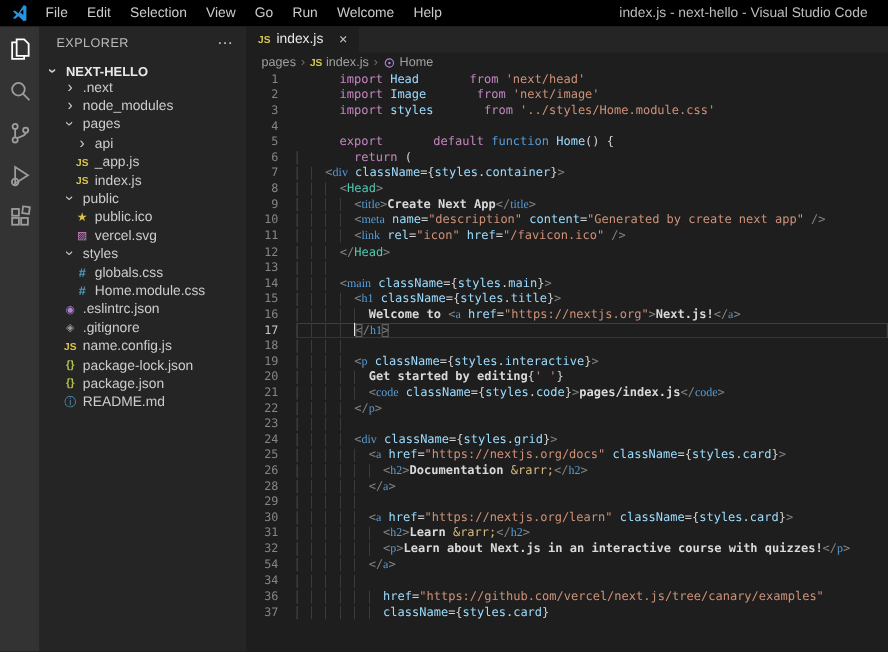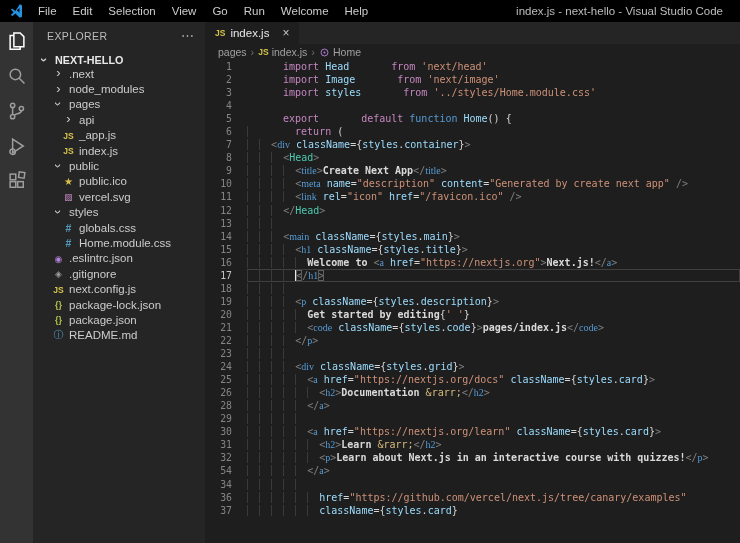--- a/index.html
+++ b/index.html
@@ -196,21 +196,21 @@
         <div class="tree-item ind1">
           <span class="fic"><span class="i-esl">◉</span></span>
           <span>.eslintrc.json</span>
         </div>
         <div class="tree-item ind1">
           <span class="fic"><span class="i-git">◈</span></span>
           <span>.gitignore</span>
         </div>
         <div class="tree-item ind1">
           <span class="fic"><span class="i-js">JS</span></span>
-          <span>next.config.js</span>
+          <span>name.config.js</span>
         </div>
         <div class="tree-item ind1">
           <span class="fic"><span class="i-json">{}</span></span>
           <span>package-lock.json</span>
         </div>
         <div class="tree-item ind1">
           <span class="fic"><span class="i-json">{}</span></span>
           <span>package.json</span>
         </div>
         <div class="tree-item ind1">
@@ -316,21 +316,21 @@
         <div class="line cur">
           <span class="num">17</span>
           <span class="lt"><span class="tk-g">        </span><span class="tk-cur"></span><span class="tk-bx">&lt;</span><span class="tk-p">/</span><span class="tk-t">h1</span><span class="tk-bx">&gt;</span></span>
         </div>
         <div class="line">
           <span class="num">18</span>
           <span class="lt"><span class="tk-g">        </span></span>
         </div>
         <div class="line">
           <span class="num">19</span>
-          <span class="lt"><span class="tk-g">        </span><span class="tk-p">&lt;</span><span class="tk-t">p</span><span class="tk-v"> className</span><span class="tk-d">={</span><span class="tk-v">styles</span><span class="tk-d">.</span><span class="tk-v">description</span><span class="tk-d">}</span><span class="tk-p">&gt;</span></span>
+          <span class="lt"><span class="tk-g">        </span><span class="tk-p">&lt;</span><span class="tk-t">p</span><span class="tk-v"> className</span><span class="tk-d">={</span><span class="tk-v">styles</span><span class="tk-d">.</span><span class="tk-v">interactive</span><span class="tk-d">}</span><span class="tk-p">&gt;</span></span>
         </div>
         <div class="line">
           <span class="num">20</span>
           <span class="lt"><span class="tk-g">          </span><span class="tk-b">Get started by editing</span><span class="tk-d">{</span><span class="tk-s">' '</span><span class="tk-d">}</span></span>
         </div>
         <div class="line">
           <span class="num">21</span>
           <span class="lt"><span class="tk-g">          </span><span class="tk-p">&lt;</span><span class="tk-t">code</span><span class="tk-v"> className</span><span class="tk-d">={</span><span class="tk-v">styles</span><span class="tk-d">.</span><span class="tk-v">code</span><span class="tk-d">}</span><span class="tk-p">&gt;</span><span class="tk-b">pages/index.js</span><span class="tk-p">&lt;/</span><span class="tk-t">code</span><span class="tk-p">&gt;</span></span>
         </div>
         <div class="line">

